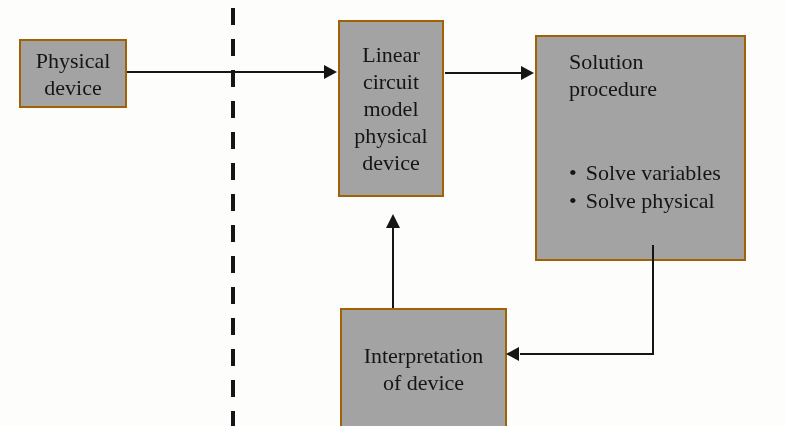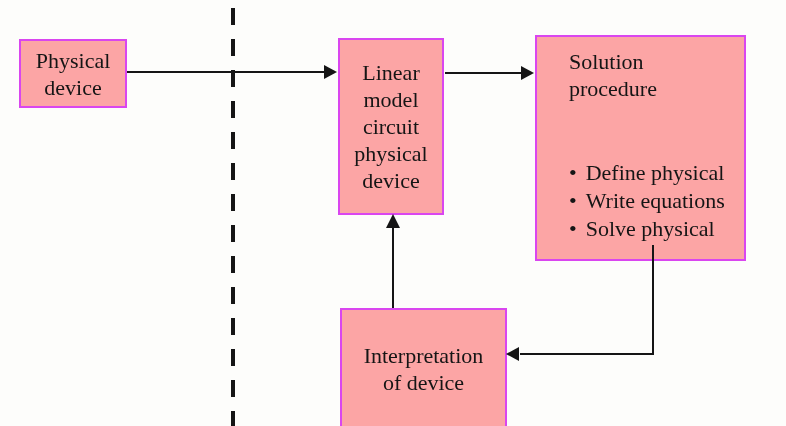--- a/index.html
+++ b/index.html
@@ -10,34 +10,34 @@
     background: #fdfdfb;
     font-family: "Liberation Serif", "DejaVu Serif", serif;
     color: #151515;
     overflow: hidden;
   }
 
   
   .node {
     position: absolute;
     box-sizing: border-box;
-    border: 2px solid #d946ef;
-    background: #fca5a5;
+    border: 2px solid #a16207;
+    background: #a3a3a3;
     font-size: 22px;
     line-height: 27px;
   }
   .centered {
     display: flex;
     flex-direction: column;
     align-items: center;
     justify-content: center;
     text-align: center;
   }
   .box-physical { left: 19px;  top: 39px;  width: 108px; height: 69px; }
-  .box-linear   { left: 338px; top: 38px;  width: 106px; height: 177px; }
+  .box-linear   { left: 338px; top: 20px;  width: 106px; height: 177px; }
   .box-solution { left: 535px; top: 35px;  width: 211px; height: 226px; padding: 11px 0 0 32px; }
   .box-interp   { left: 340px; top: 308px; width: 167px; height: 121px; }
 
   .sol-bullets { margin-top: 57px; }
   .bullet-row  { line-height: 28px; white-space: nowrap; }
   .bullet-glyph { display: inline-block; margin-right: 9px; }
 
   
   .line { position: absolute; background: #151515; }
   .edge1-line { left: 127px; top: 71px;  width: 197px; height: 2px; }
@@ -88,37 +88,34 @@
 
   <div class="dashed-divider"></div>
 
   <div class="node centered box-physical">
     <div>Physical</div>
     <div>device</div>
   </div>
 
   <div class="node centered box-linear">
     <div>Linear</div>
+    <div>circuit</div>
     <div>model</div>
-    <div>circuit</div>
     <div>physical</div>
     <div>device</div>
   </div>
 
   <div class="node box-solution">
     <div class="sol-title">
       <div>Solution</div>
       <div>procedure</div>
     </div>
     <div class="sol-bullets">
       <div class="bullet-row">
-        <span class="bullet-glyph">•</span><span>Define physical</span>
-      </div>
-      <div class="bullet-row">
-        <span class="bullet-glyph">•</span><span>Write equations</span>
+        <span class="bullet-glyph">•</span><span>Solve variables</span>
       </div>
       <div class="bullet-row">
         <span class="bullet-glyph">•</span><span>Solve physical</span>
       </div>
     </div>
   </div>
 
   <div class="node centered box-interp">
     <div>Interpretation</div>
     <div>of device</div>

